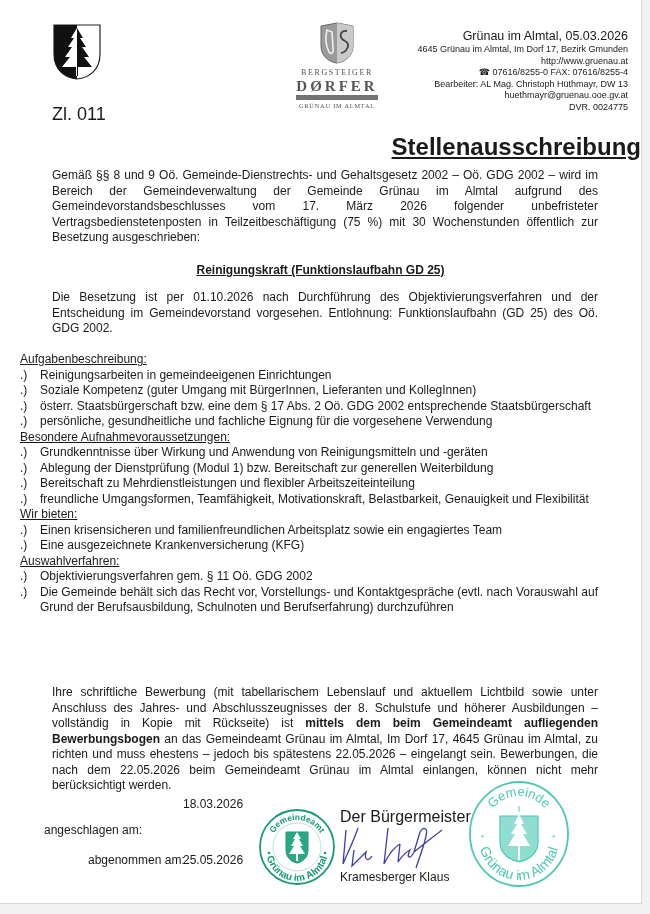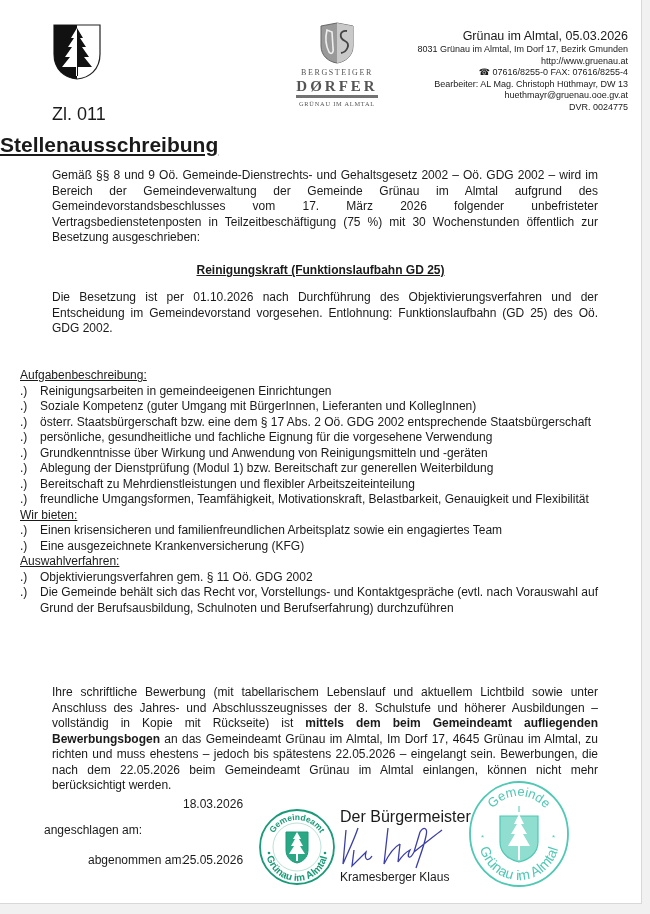--- a/index.html
+++ b/index.html
@@ -17,29 +17,29 @@
     border-bottom: 1px solid #d8d8d8;
   }
   .abs { position: absolute; }
 
   
   .crest { left: 53px; top: 24px; width: 48px; height: 56px; }
   .zl { left: 52px; top: 104px; font-size: 18px; }
   .bd-logo { left: 285px; top: 22px; width: 104px; text-align: center; }
   .bd-shield { width: 40px; height: 42px; display: block; margin: 0 auto 4px; }
   .bd-line1 { font-family: "Liberation Serif", serif; font-size: 8px; letter-spacing: 1.6px; color: #555; }
-  .bd-line2 { font-family: "Liberation Serif", serif; font-size: 15px; letter-spacing: 3px; color: #555; font-weight: bold; line-height: 16px; border-bottom: 3px solid #737373; display: inline-block; padding-bottom: 1px; }
+  .bd-line2 { font-family: "Liberation Serif", serif; font-size: 15px; letter-spacing: 3px; color: #555; font-weight: bold; line-height: 16px; border-bottom: 5px solid #737373; display: inline-block; padding-bottom: 1px; }
   .bd-line3 { font-family: "Liberation Serif", serif; font-size: 6.3px; letter-spacing: 0.8px; color: #555; margin-top: 2px; }
 
   .contact { right: 13px; top: 28px; text-align: right; width: 320px; }
   .contact .date { font-size: 12.5px; line-height: 16px; }
   .contact .line { font-size: 9px; line-height: 11.5px; }
 
   
-  .title { left: 0; top: 133px; width: 641px; text-align: left; font-size: 21px; font-weight: bold; text-decoration: underline; }
+  .title { left: 0; top: 133px; width: 641px; text-align: right; font-size: 24px; font-weight: bold; text-decoration: underline; }
   .text { left: 52px; width: 546px; font-size: 12px; line-height: 15.5px; }
   .just { text-align: justify; text-align-last: left; }
   .subtitle { left: 0; top: 263px; width: 641px; text-align: center; font-size: 12px; font-weight: bold; text-decoration: underline; }
 
   .sec { font-size: 12px; line-height: 15.5px; text-decoration: underline; }
   .item { display: flex; font-size: 12px; line-height: 15.5px; }
   .item .mark { width: 20px; flex: none; }
   .item .txt { flex: 1; text-align: justify; text-align-last: left; }
 
   
@@ -71,60 +71,61 @@
       <path d="M10 8 C8 16 9 24 12 30 C14 33 17 31 16 26 L15 10 Z" fill="none" stroke="#eee" stroke-width="1.6"></path>
       <path d="M30 9 C22 8 22 16 28 19 C34 22 30 30 24 31" fill="none" stroke="#444" stroke-width="1.8"></path>
     </svg>
     <div class="bd-line1">BERGSTEIGER</div>
     <div class="bd-line2">DØRFER</div>
     <div class="bd-line3">GRÜNAU IM ALMTAL</div>
   </div>
 
   <div class="abs contact">
     <div class="date">Grünau im Almtal, 05.03.2026</div>
-    <div class="line">8031 Grünau im Almtal, Im Dorf 17, Bezirk Gmunden</div>
+    <div class="line">4645 Grünau im Almtal, Im Dorf 17, Bezirk Gmunden</div>
     <div class="line">http://www.gruenau.at</div>
     <div class="line">
       <span>☎</span>
       <span>07616/8255-0 FAX: 07616/8255-4</span>
     </div>
     <div class="line">Bearbeiter: AL Mag. Christoph Hüthmayr, DW 13</div>
     <div class="line">huethmayr@gruenau.ooe.gv.at</div>
     <div class="line">DVR. 0024775</div>
   </div>
 
   <div class="abs title">Stellenausschreibung</div>
 
   <div class="abs text just" style="top:168px;">Gemäß §§ 8 und 9 Oö. Gemeinde-Dienstrechts- und Gehaltsgesetz 2002 – Oö. GDG 2002 – wird im Bereich der Gemeindeverwaltung der Gemeinde Grünau im Almtal aufgrund des Gemeindevorstandsbeschlusses vom 17. März 2026 folgender unbefristeter Vertragsbedienstetenposten in Teilzeitbeschäftigung (75 %) mit 30 Wochenstunden öffentlich zur Besetzung ausgeschrieben:</div>
 
   <div class="abs subtitle">Reinigungskraft (Funktionslaufbahn GD 25)</div>
 
   <div class="abs text just" style="top:290px;">Die Besetzung ist per 01.10.2026 nach Durchführung des Objektivierungsverfahren und der Entscheidung im Gemeindevorstand vorgesehen. Entlohnung: Funktionslaufbahn (GD 25) des Oö. GDG 2002.</div>
 
-  <div class="abs text" style="top:368px; left:20px; width:578px;">
+  <div class="abs text" style="top:352px; left:20px; width:578px;">
 
     <div class="sec">Aufgabenbeschreibung:</div>
     <div class="item">
         <span class="mark">.)</span>
         <span class="txt">Reinigungsarbeiten in gemeindeeigenen Einrichtungen</span>
       </div>
 
     <div class="item">
         <span class="mark">.)</span>
         <span class="txt">Soziale Kompetenz (guter Umgang mit BürgerInnen, Lieferanten und KollegInnen)</span>
       </div>
     <div class="item">
         <span class="mark">.)</span>
         <span class="txt">österr. Staatsbürgerschaft bzw. eine dem § 17 Abs. 2 Oö. GDG 2002 entsprechende Staatsbürgerschaft</span>
       </div>
     <div class="item">
         <span class="mark">.)</span>
         <span class="txt">persönliche, gesundheitliche und fachliche Eignung für die vorgesehene Verwendung</span>
       </div>
 
+    <div class="sec">Besondere Aufnahmevoraussetzungen:</div>
     <div class="item">
         <span class="mark">.)</span>
         <span class="txt">Grundkenntnisse über Wirkung und Anwendung von Reinigungsmitteln und -geräten</span>
       </div>
     <div class="item">
         <span class="mark">.)</span>
         <span class="txt">Ablegung der Dienstprüfung (Modul 1) bzw. Bereitschaft zur generellen Weiterbildung</span>
       </div>
     <div class="item">
         <span class="mark">.)</span>

